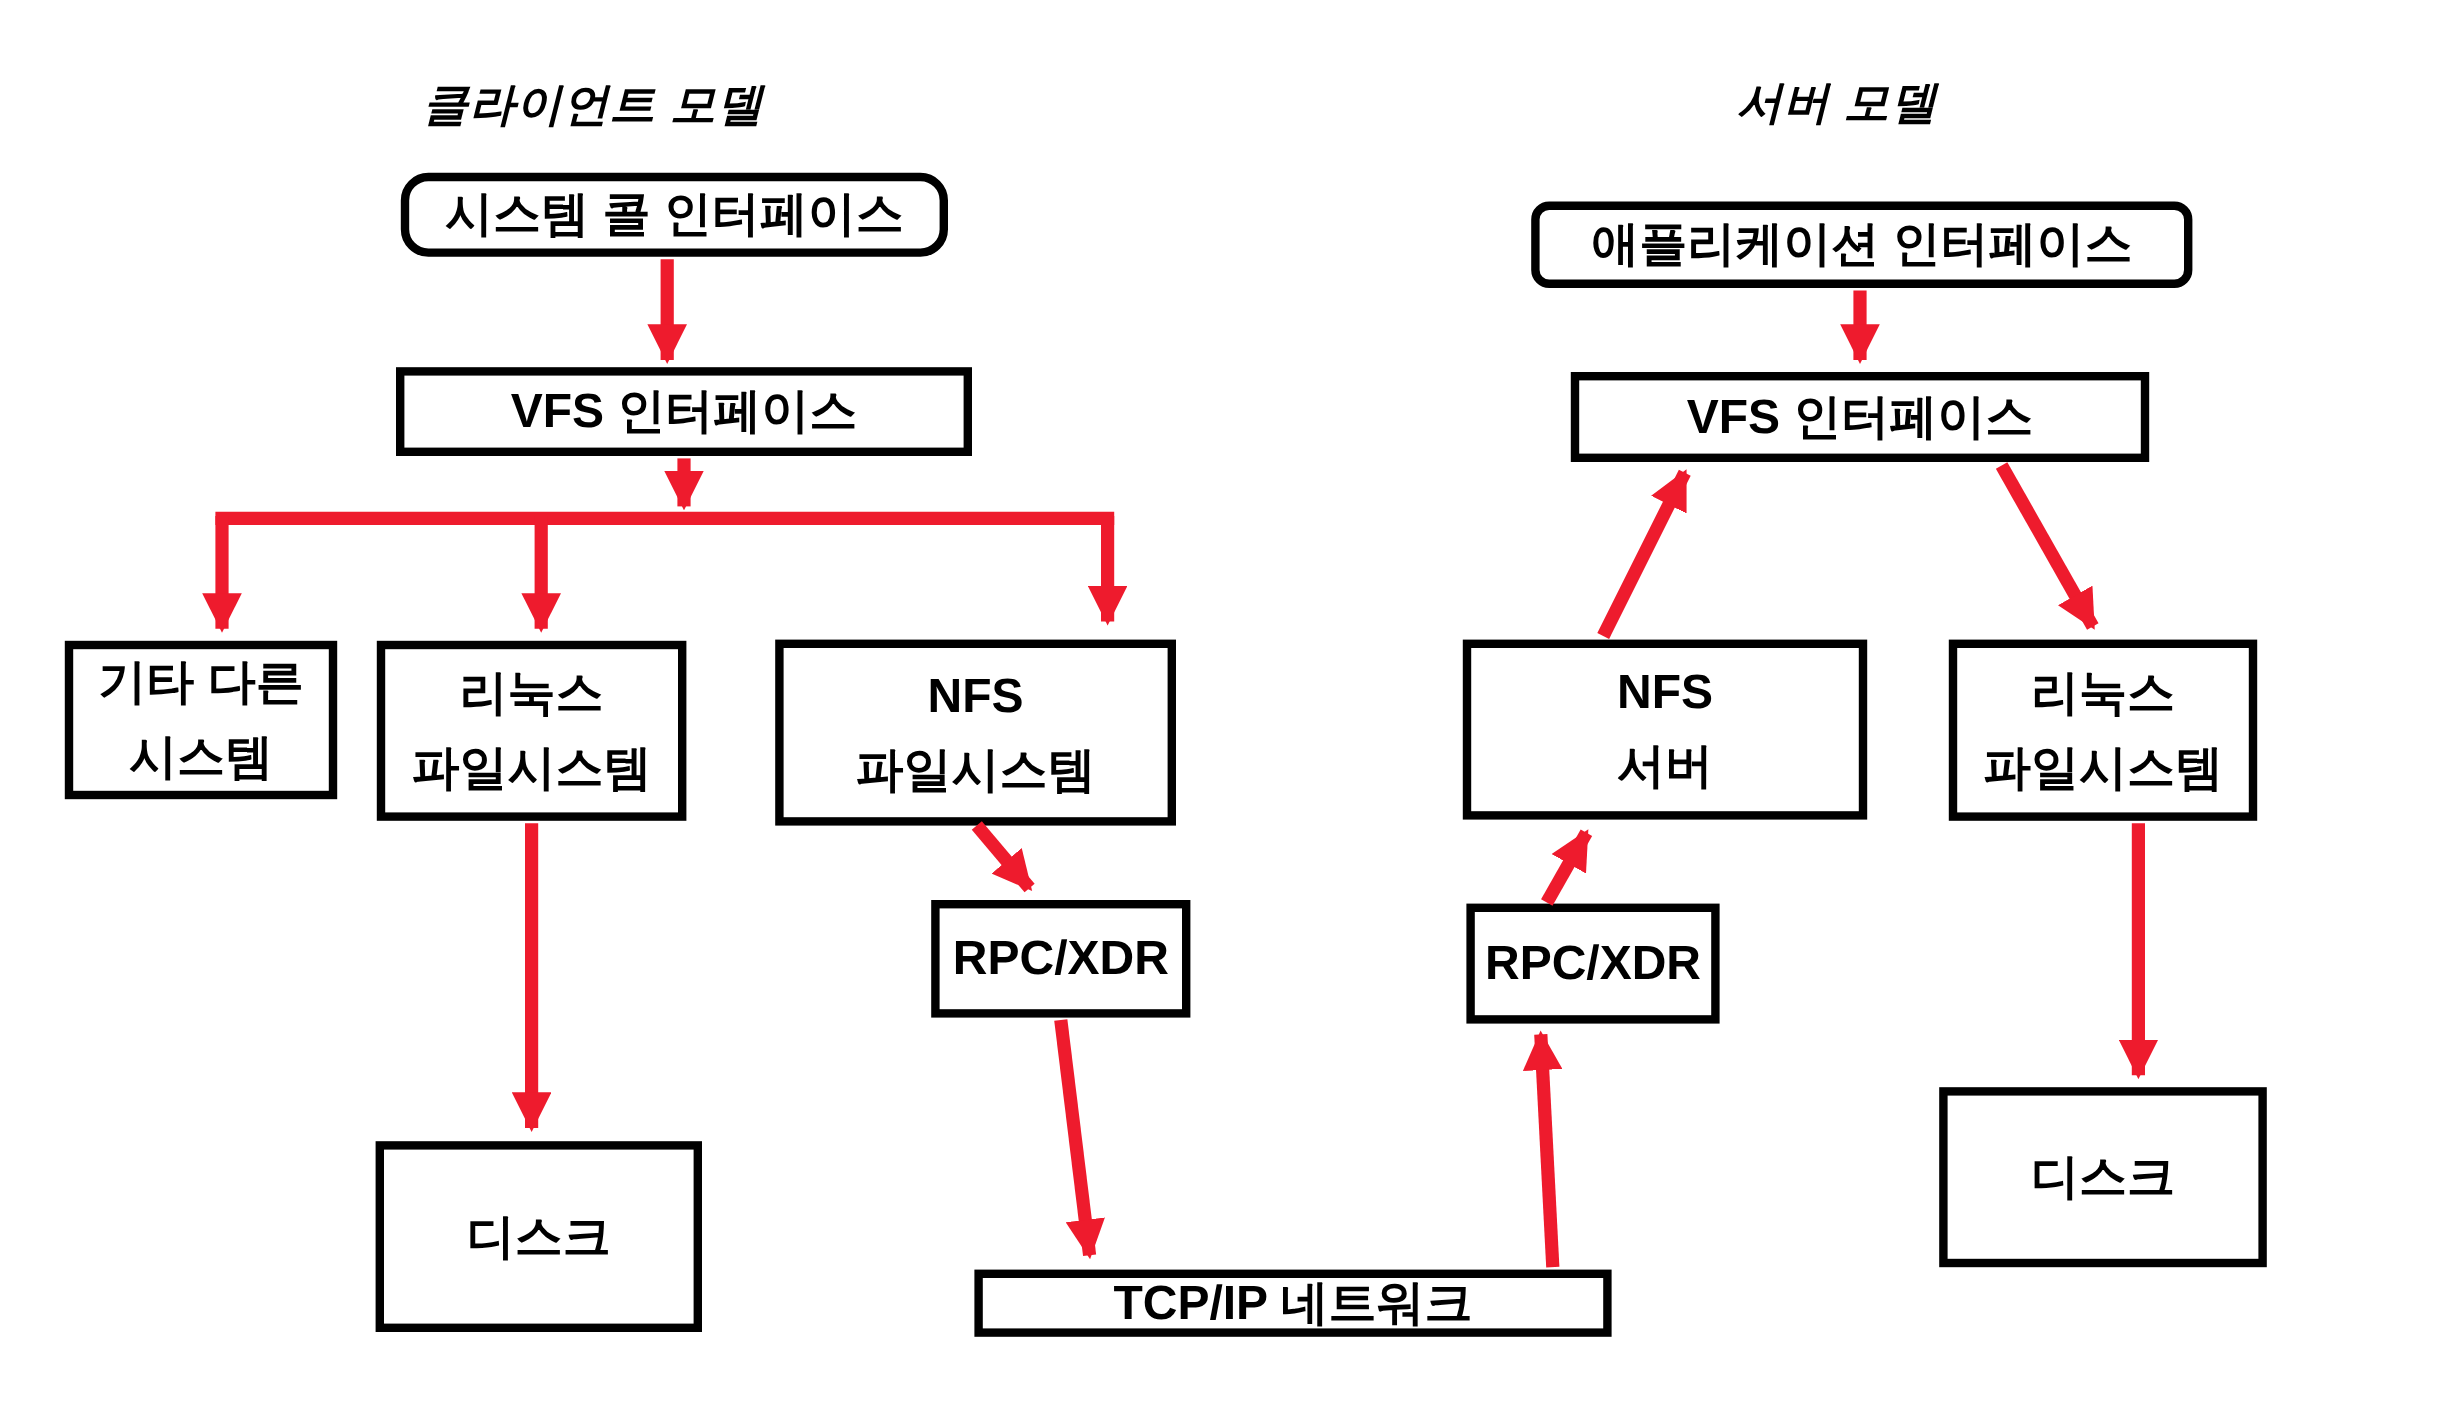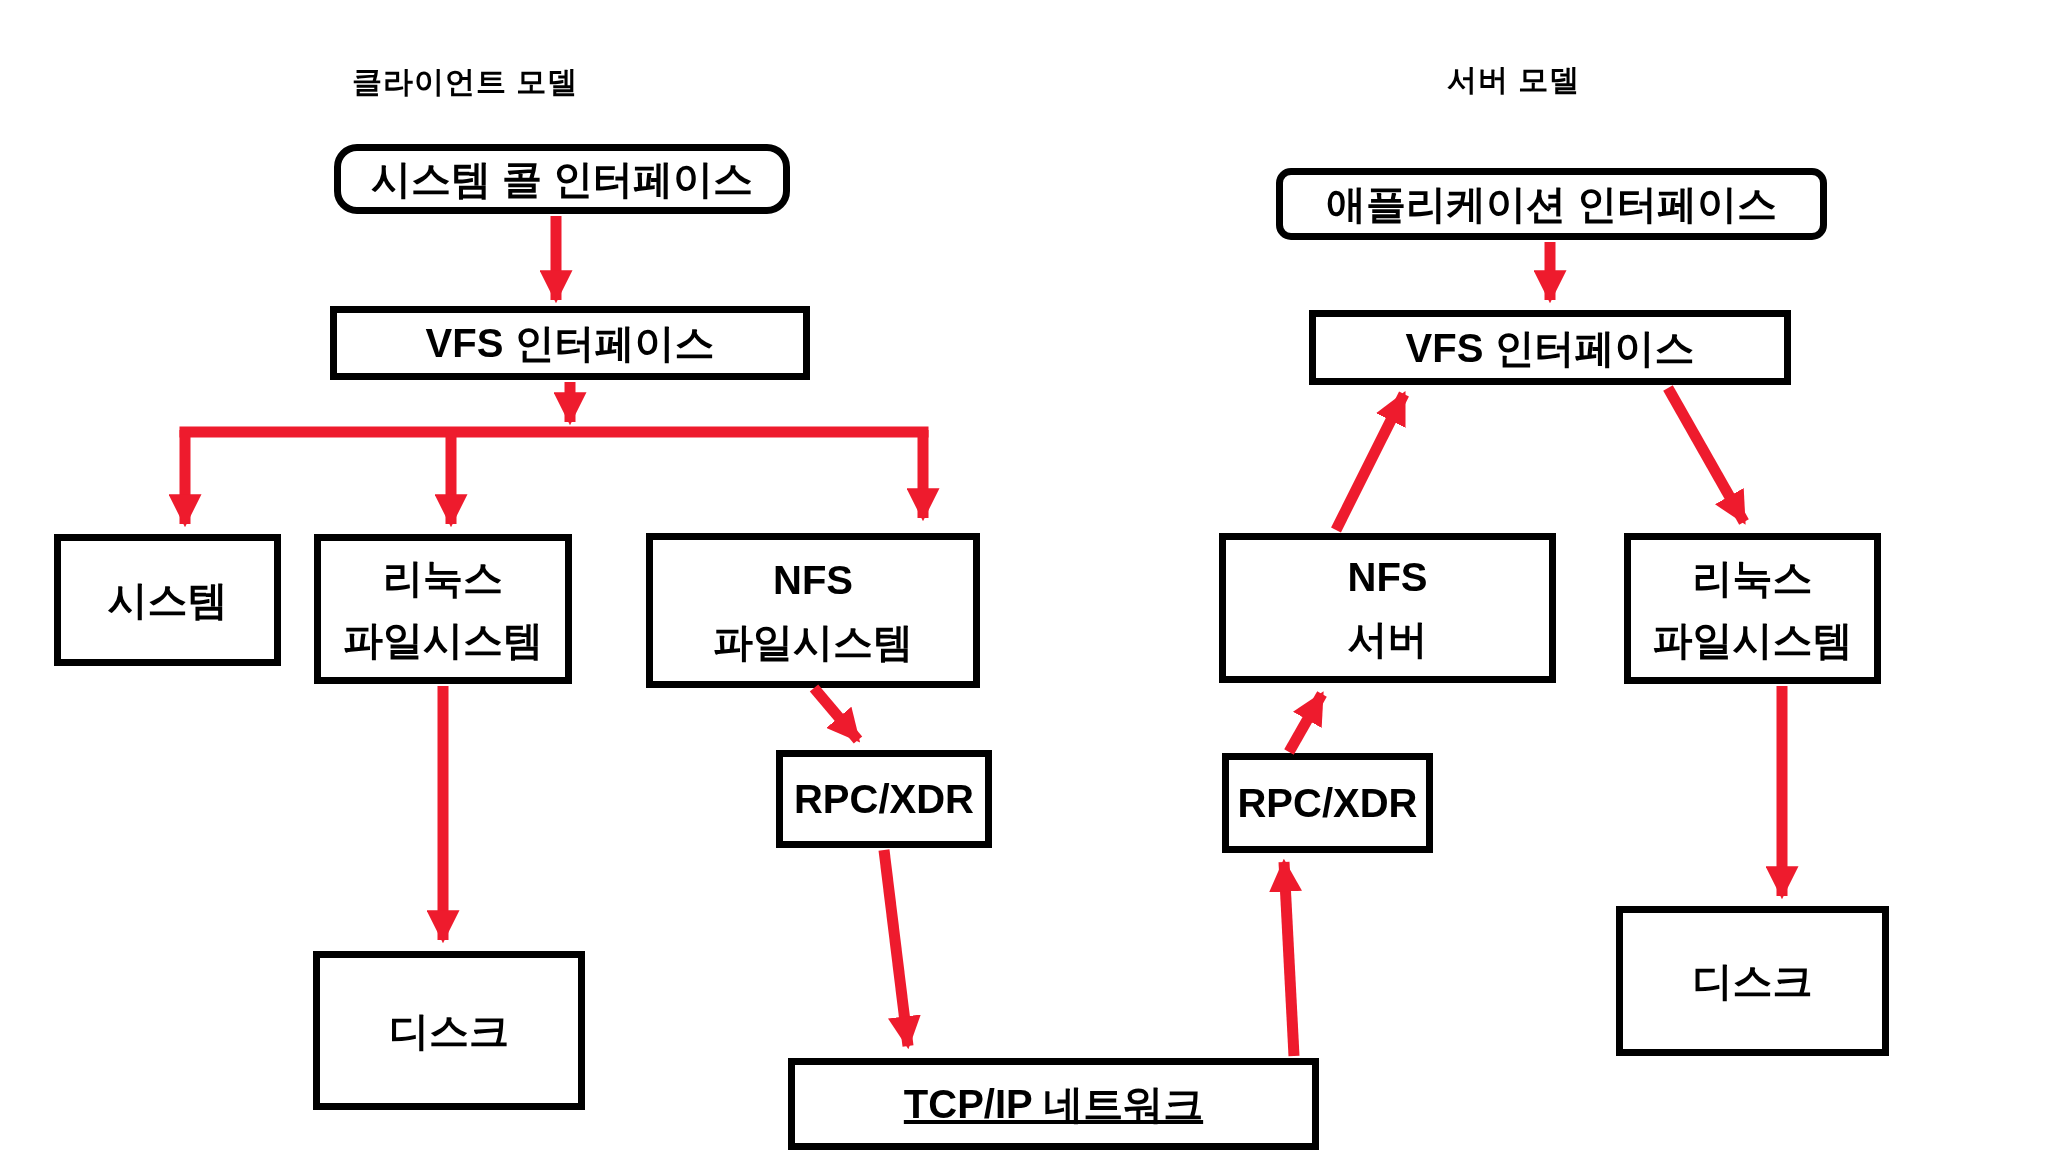--- a/index.html
+++ b/index.html
@@ -11,25 +11,26 @@
     position: relative;
     width: 2048px;
     height: 1172px;
     background: #ffffff;
     font-family: "Liberation Sans", "DejaVu Sans", sans-serif;
     color: #000000;
     overflow: hidden;
   }
   .model-title {
     position: absolute;
-    font-size: 30px;
+    font-size: 38px;
     font-weight: 600;
     letter-spacing: 1px;
     white-space: nowrap;
     z-index: 1;
+    font-style: italic;
   }
   .node {
     position: absolute;
     box-sizing: border-box;
     border: 7px solid #000000;
     background: #ffffff;
     display: flex;
     flex-direction: column;
     align-items: center;
     justify-content: center;
@@ -69,20 +70,21 @@
 
   <div class="node" style="left:334px; top:144px; width:456px; height:70px;border-radius:23px;">
     <span>시스템 콜 인터페이스</span>
   </div>
 
   <div class="node" style="left:330px; top:306px; width:480px; height:74px;">
     <span>VFS 인터페이스</span>
   </div>
 
   <div class="node" style="left:54px; top:534px; width:227px; height:132px;">
+    <span>기타 다른</span>
     <span>시스템</span>
   </div>
 
   <div class="node" style="left:314px; top:534px; width:258px; height:150px;">
     <span>리눅스</span>
     <span>파일시스템</span>
   </div>
 
   <div class="node" style="left:646px; top:533px; width:334px; height:155px;">
     <span>NFS</span>
@@ -90,21 +92,21 @@
   </div>
 
   <div class="node" style="left:776px; top:750px; width:216px; height:98px;">
     <span>RPC/XDR</span>
   </div>
 
   <div class="node" style="left:313px; top:951px; width:272px; height:159px;">
     <span>디스크</span>
   </div>
 
-  <div class="node" style="left:788px; top:1058px; width:531px; height:92px;text-decoration:underline;">
+  <div class="node" style="left:812px; top:1058px; width:531px; height:56px;">
     <span>TCP/IP 네트워크</span>
   </div>
 
   <div class="node" style="left:1276px; top:168px; width:551px; height:72px;border-radius:15px;">
     <span>애플리케이션 인터페이스</span>
   </div>
 
   <div class="node" style="left:1309px; top:310px; width:482px; height:75px;">
     <span>VFS 인터페이스</span>
   </div>

